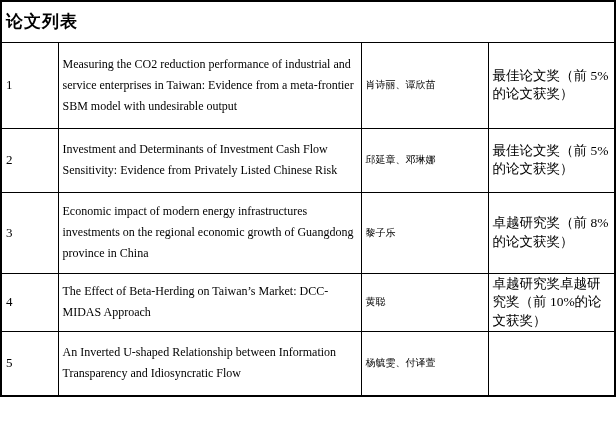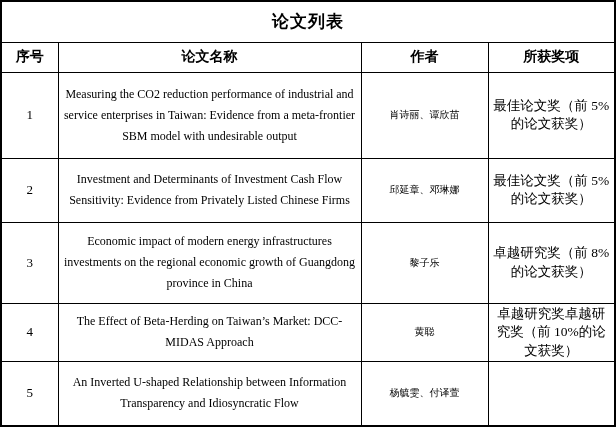--- a/index.html
+++ b/index.html
@@ -18,21 +18,21 @@
   table.paper-table {
     border-collapse: collapse;
     table-layout: fixed;
     width: 614px;
     margin: 0 auto;
     border: 2px solid #000000;
     background: #ffffff;
   }
   table.paper-table td, table.paper-table th {
     border: 1px solid #000000;
-    text-align: center;
+    text-align: left;
     vertical-align: middle;
     padding: 1px 4px;
     box-sizing: border-box;
     overflow: hidden;
     word-wrap: break-word;
   }
   tr.title-row td {
     height: 41px;
     font-size: 17px;
     font-weight: bold;
@@ -73,35 +73,29 @@
     <colgroup>
       <col style="width:57px">
       <col style="width:303px">
       <col style="width:127px">
       <col style="width:127px">
     </colgroup>
     <tbody>
         <tr class="title-row">
       <td colspan="4">论文列表</td>
     </tr>
-    <tr class="header-row">
-      <th>序号</th>
-      <th>论文名称</th>
-      <th>作者</th>
-      <th>所获奖项</th>
-    </tr>
     <tr class="r1">
       <td class="cell-no">1</td>
       <td class="cell-title">Measuring the CO2 reduction performance of industrial and service enterprises in Taiwan: Evidence from a meta-frontier SBM model with undesirable output</td>
       <td class="cell-authors">肖诗丽、谭欣苗</td>
       <td class="cell-award">最佳论文奖（前 5%的论文获奖）</td>
     </tr>
     <tr class="r2">
       <td class="cell-no">2</td>
-      <td class="cell-title">Investment and Determinants of Investment Cash Flow Sensitivity: Evidence from Privately Listed Chinese Firms</td>
+      <td class="cell-title">Investment and Determinants of Investment Cash Flow Sensitivity: Evidence from Privately Listed Chinese Risk</td>
       <td class="cell-authors">邱延章、邓琳娜</td>
       <td class="cell-award">最佳论文奖（前 5%的论文获奖）</td>
     </tr>
     <tr class="r3">
       <td class="cell-no">3</td>
       <td class="cell-title">Economic impact of modern energy infrastructures investments on the regional economic growth of Guangdong province in China</td>
       <td class="cell-authors">黎子乐</td>
       <td class="cell-award">卓越研究奖（前 8%的论文获奖）</td>
     </tr>
     <tr class="r4">

